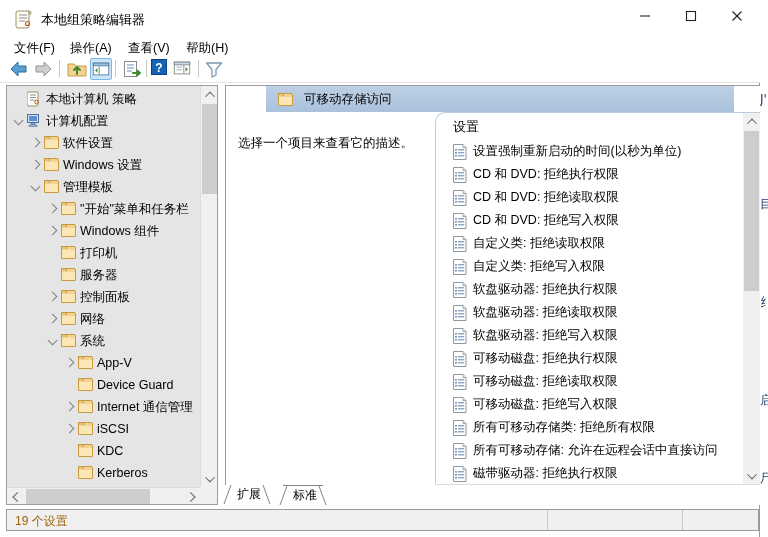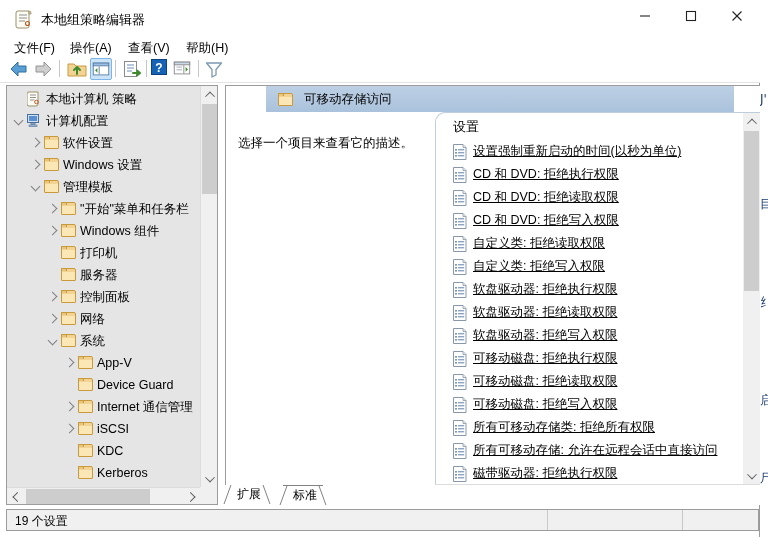--- a/index.html
+++ b/index.html
@@ -110,21 +110,21 @@
 
   
   #list-col{position:absolute;left:209px;top:0;right:0;bottom:0;background:#ffffff;
             border-left:1px solid #bfcedd;border-top:1px solid #bfcedd;
             border-top-left-radius:10px;box-sizing:border-box;overflow:hidden;}
   #list-head{position:absolute;left:0;top:0;right:17px;height:26px;}
   #list-head-label{position:absolute;left:17px;top:5px;font-size:13px;color:#000;}
   #list-clip{position:absolute;left:0;top:26px;right:17px;bottom:0;overflow:hidden;}
   .lrow{position:absolute;left:0;height:23px;width:520px;white-space:nowrap;cursor:default;}
   .licon{position:absolute;left:17px;top:4px;width:14px;height:16px;}
-  .llabel{position:absolute;left:37px;top:0;height:23px;line-height:23px;font-size:12.5px;color:#000;text-decoration:underline;}
+  .llabel{position:absolute;left:37px;top:0;height:23px;line-height:23px;font-size:12.5px;color:#000;}
 
   
   #list-vsb{position:absolute;right:0;top:0;bottom:0;width:17px;background:#f0f0f0;}
   
   #res-hsb{position:absolute;left:209px;right:0;bottom:0;height:20px;background:#f0f0f0;border-top:1px solid #dcdcdc;box-sizing:border-box;}
   #res-hsb .arr{position:absolute;top:1px;width:17px;height:17px;}
   #res-hsb .arr.lt{left:2px;} #res-hsb .arr.rt{right:2px;}
   #res-hsb .thumb{position:absolute;top:2px;left:22px;width:146px;height:15px;background:#cdcdcd;}
 
   
@@ -134,21 +134,21 @@
   .tab .tleft,.tab .tright{position:absolute;top:0;height:19px;width:9px;}
   .tab .tleft{left:0;border-left:1px solid #828282;transform:skewX(-20deg);}
   .tab .tright{right:0;border-right:1px solid #828282;transform:skewX(20deg);}
   .tab.sel{border-top:1px solid #828282;}
   #tab-0{left:2px;}
   #tab-1{left:58px;border-top:1px solid #828282;}
 
   
   #statusbar{position:absolute;left:6px;top:509px;width:753px;height:22px;
              background:#f0f0f0;border:1px solid #9c9c9c;box-sizing:border-box;}
-  #status-text{position:absolute;left:8px;top:3px;font-size:12px;color:#000000;}
+  #status-text{position:absolute;left:8px;top:3px;font-size:12px;color:#a16207;}
   .stsep{position:absolute;top:0;width:1px;height:20px;background:#c8c8c8;}
   #stsep1{left:540px;} #stsep2{left:675px;}
 </style>
 </head>
 <body>
 
 <div id="bg-left-strip"></div>
 <div id="bg-right-col"></div>
 <div class="bg-glyph" style="top:92px;">J'</div>
 <div class="bg-glyph" style="top:196px;">目</div>

